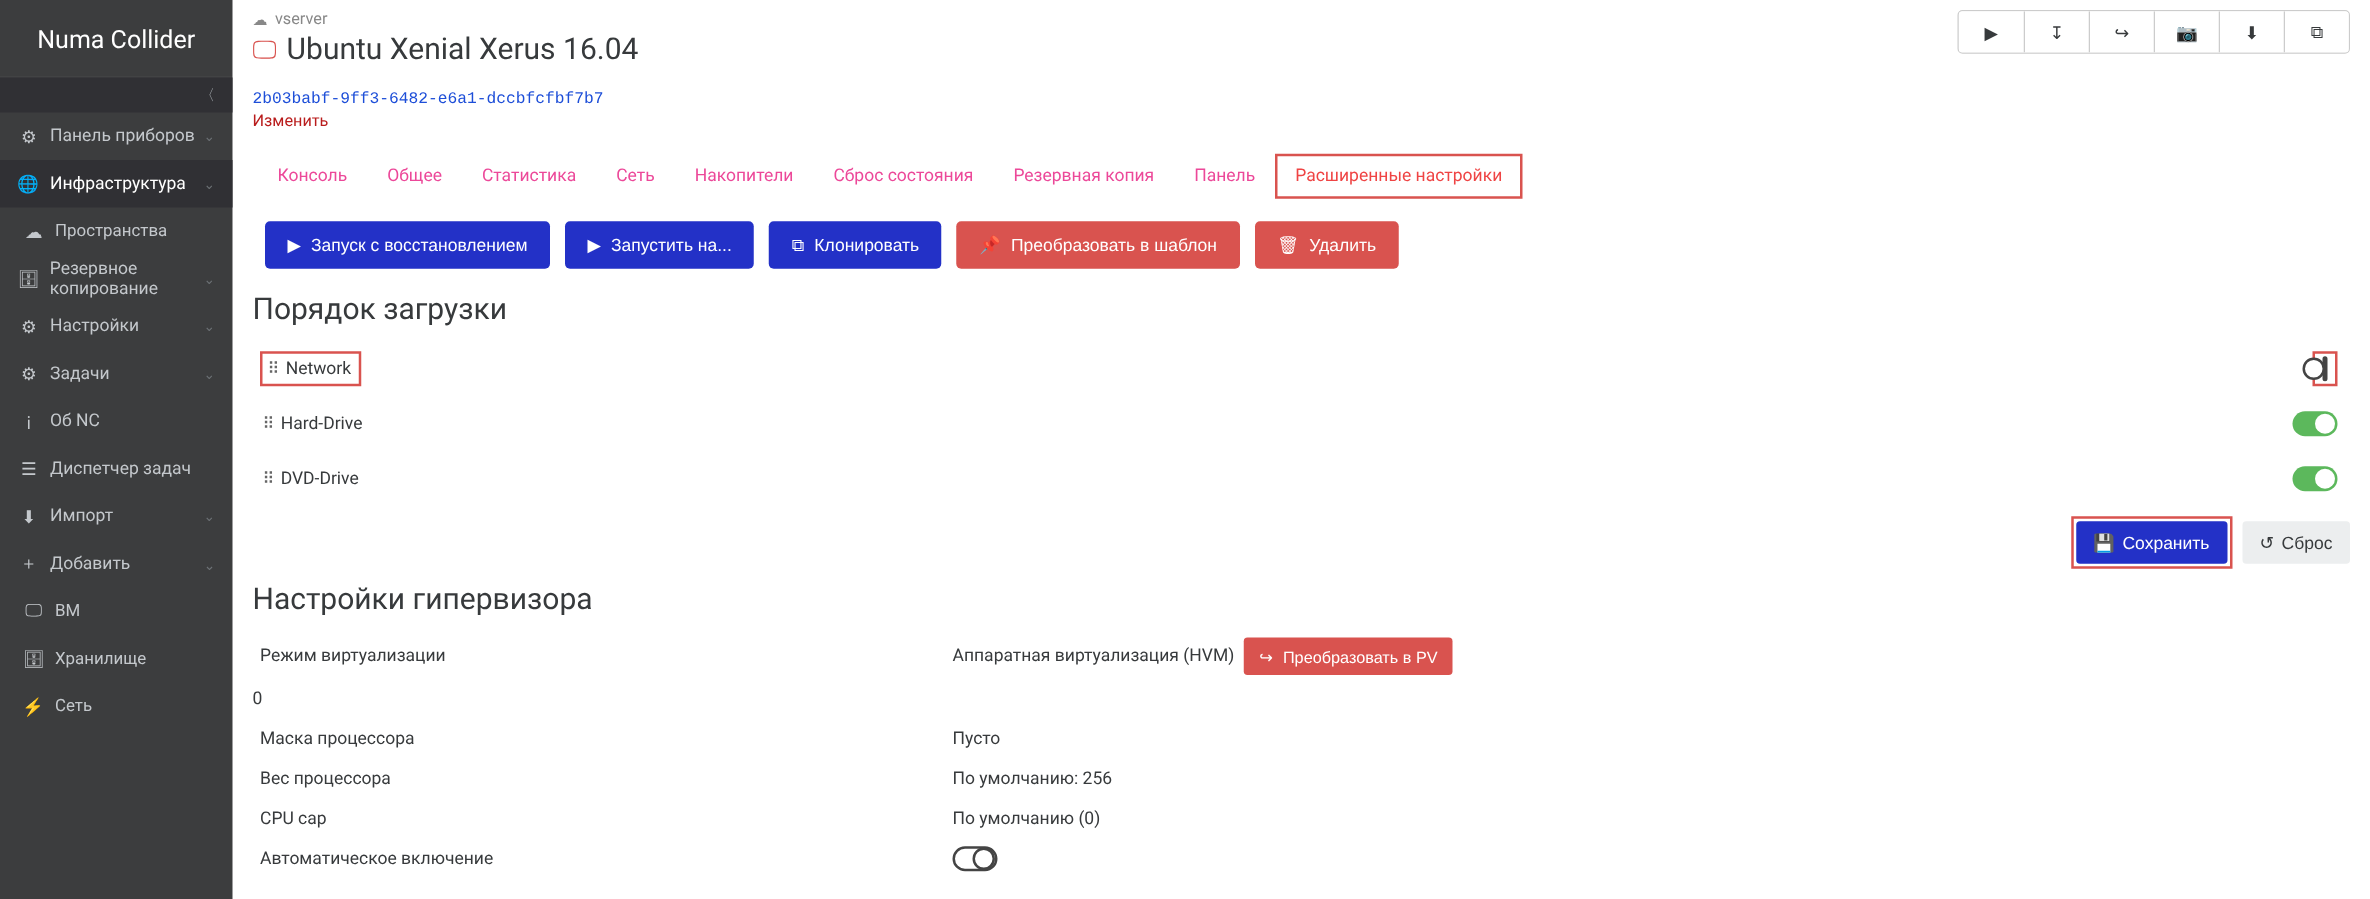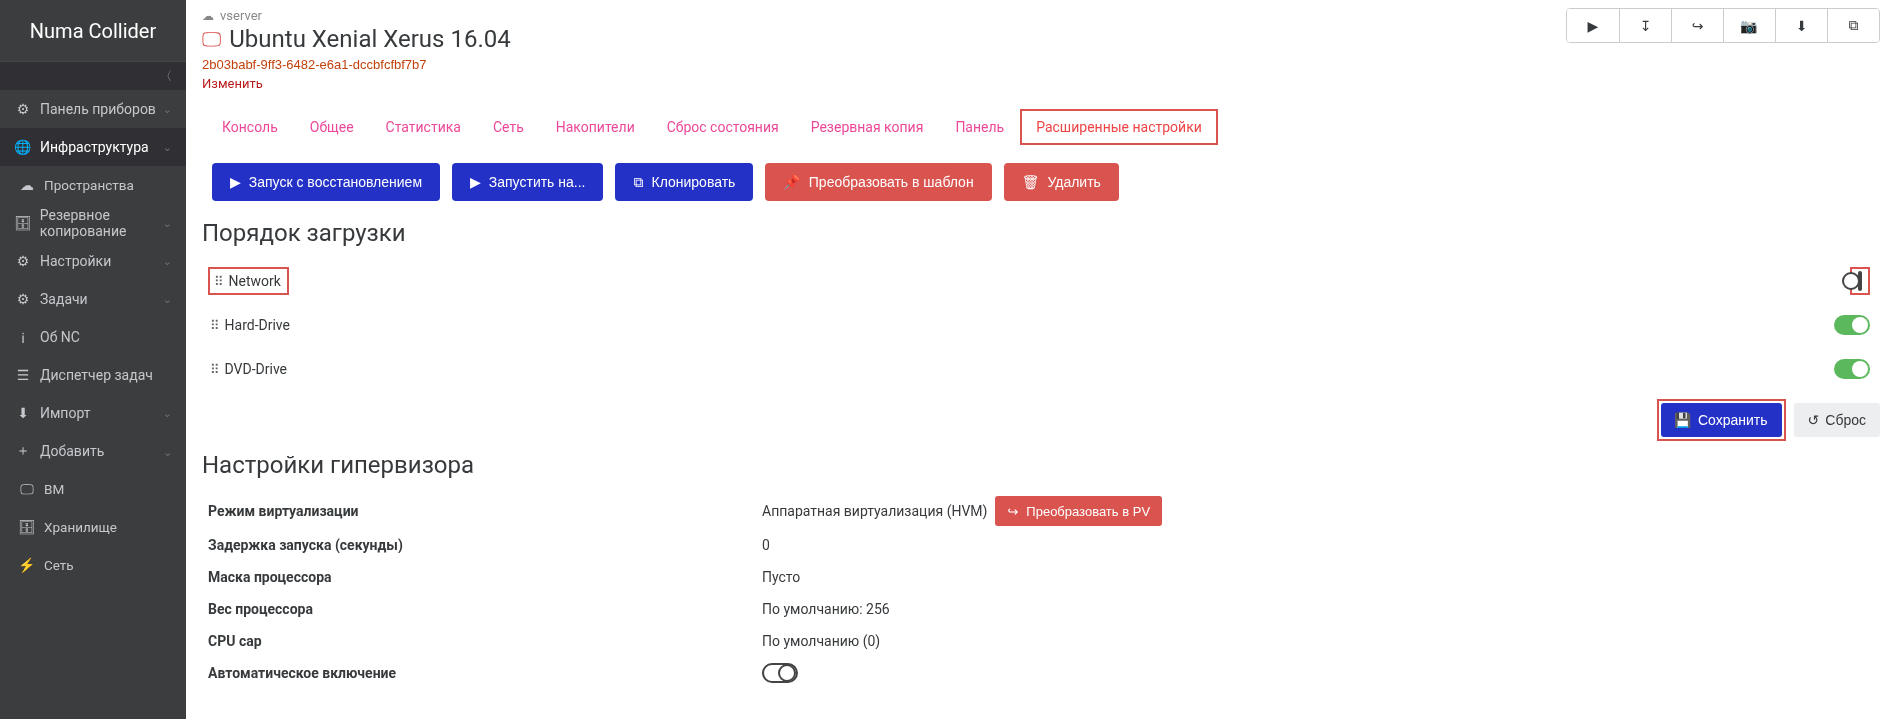--- a/index.html
+++ b/index.html
@@ -19,21 +19,21 @@
 .nav-item.add .chev { transform: rotate(180deg); }
 
 
 .main { flex: 1; padding: 8px 16px 20px 16px; min-width: 0; }
 .crumb { color: #888; font-size: 13px; display: flex; align-items: center; gap: 6px; margin-bottom: 2px; }
 .crumb .cloud { font-size: 12px; }
 .title-row { display: flex; align-items: flex-start; }
 .title-left { flex: 1; }
 .vm-title { display: flex; align-items: center; font-size: 24px; color: #373a3c; font-weight: 400; }
 .vm-title .screen { color: #d9534f; margin-right: 8px; font-size: 20px; }
-.uuid { font-family: Liberation Sans, sans-serif; font-size: 13px; color: #c2410c; margin-top: 4px; }
+.uuid { font-family: Liberation Mono, monospace; font-size: 13px; color: #1d4ed8; margin-top: 18px; }
 .edit-link { font-size: 13px; color: #b91c1c; margin-top: 4px; cursor: pointer; }
 
 .toolbar-btns { display: flex; border: 1px solid #ccc; border-radius: 4px; overflow: hidden; margin-left: auto; }
 .toolbar-btns button { width: 52px; height: 33px; background: #fff; border: none; border-left: 1px solid #ccc; cursor: pointer; color: #373a3c; font-size: 14px; display: flex; align-items: center; justify-content: center; }
 .toolbar-btns button:first-child { border-left: none; }
 
 .tabs { display: flex; gap: 0; padding-left: 4px; margin-top: 18px; margin-bottom: 18px; flex-wrap: wrap; }
 .tab { padding: 8px 14px; font-size: 14px; color: #ec4899; cursor: pointer; border: 2px solid transparent; }
 .tab.active { color: #ef4444; border: 2px solid #d9534f; }
 
@@ -59,21 +59,21 @@
 .toggle-wrap.hl { border: 2px solid #d9534f; padding: 4px 6px; margin-left: auto; }
 .toggle-wrap.hl .toggle { margin-left: 0; }
 
 .save-row { display: flex; justify-content: flex-end; gap: 8px; margin-top: 10px; align-items: center; }
 .save-wrap.hl { border: 2px solid #d9534f; padding: 2px; }
 .btn-save { background: #2331c7; color: #fff; height: 34px; padding: 0 14px; border: none; border-radius: 3px; cursor: pointer; display: inline-flex; align-items: center; gap: 6px; font-size: 14px; }
 .btn-reset { background: #eceeef; color: #373a3c; height: 34px; padding: 0 14px; border: none; border-radius: 3px; cursor: pointer; display: inline-flex; align-items: center; gap: 6px; font-size: 14px; }
 
 .kv { display: flex; flex-direction: column; }
 .kv-row { display: flex; align-items: center; min-height: 32px; padding: 3px 0; }
-.kv-row .k { width: 560px; font-weight: 700; font-size: 14px; padding-left: 6px; }
+.kv-row .k { width: 560px; font-weight: 400; font-size: 14px; padding-left: 6px; }
 .kv-row .v { flex: 1; font-size: 14px; display: flex; align-items: center; gap: 8px; }
 </style>
 </head>
 <body>
 
 <div class="app">
   <aside class="sidebar">
     <div class="brand">Numa Collider</div>
     <div class="collapse-row">
       <span>〈</span>
@@ -253,21 +253,20 @@
     <h3 class="section">Настройки гипервизора</h3>
     <div class="kv" id="kv">
         <div class="kv-row">
           <div class="k">Режим виртуализации</div>
           <div class="v">
             <span>Аппаратная виртуализация (HVM)</span> 
             <button class="btn btn-danger btn-sm"><span>↪</span> Преобразовать в PV</button>
           </div>
         </div>
         <div class="kv-row">
-          <div class="k">Задержка запуска (секунды)</div>
           <div class="v">
             <span>0</span>
           </div>
         </div>
         <div class="kv-row">
           <div class="k">Маска процессора</div>
           <div class="v">
             <span>Пусто</span>
           </div>
         </div>

